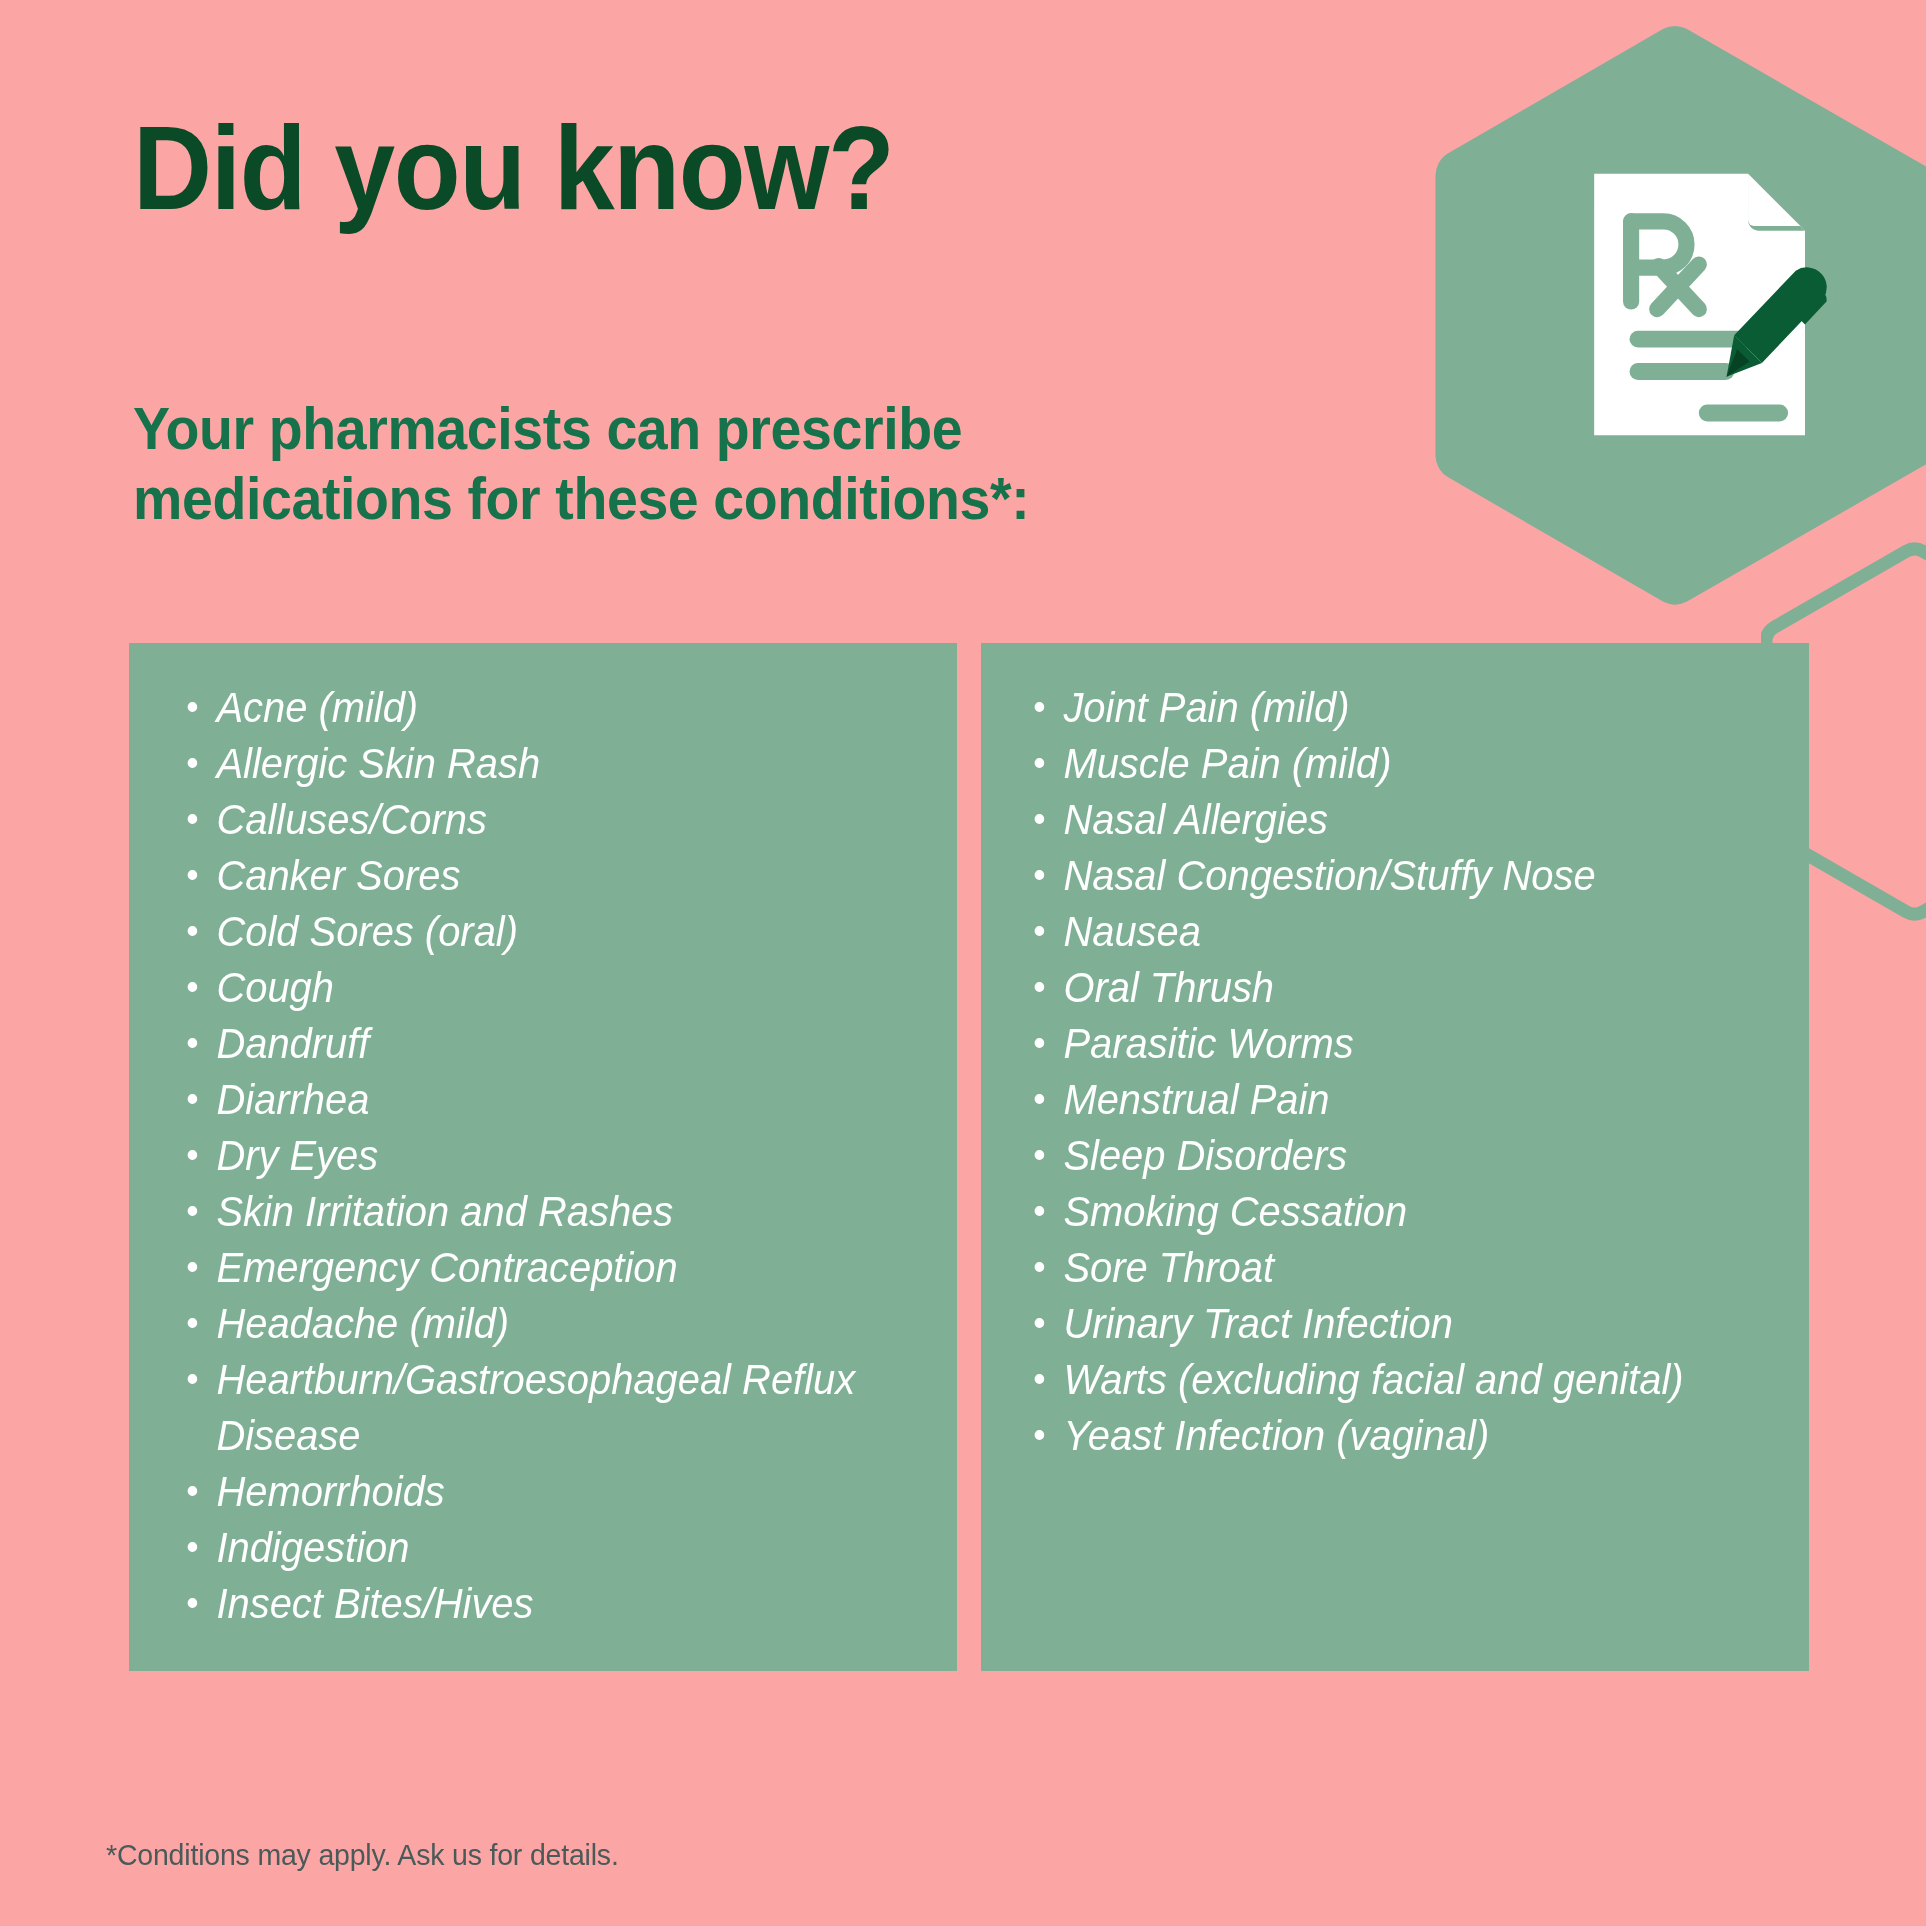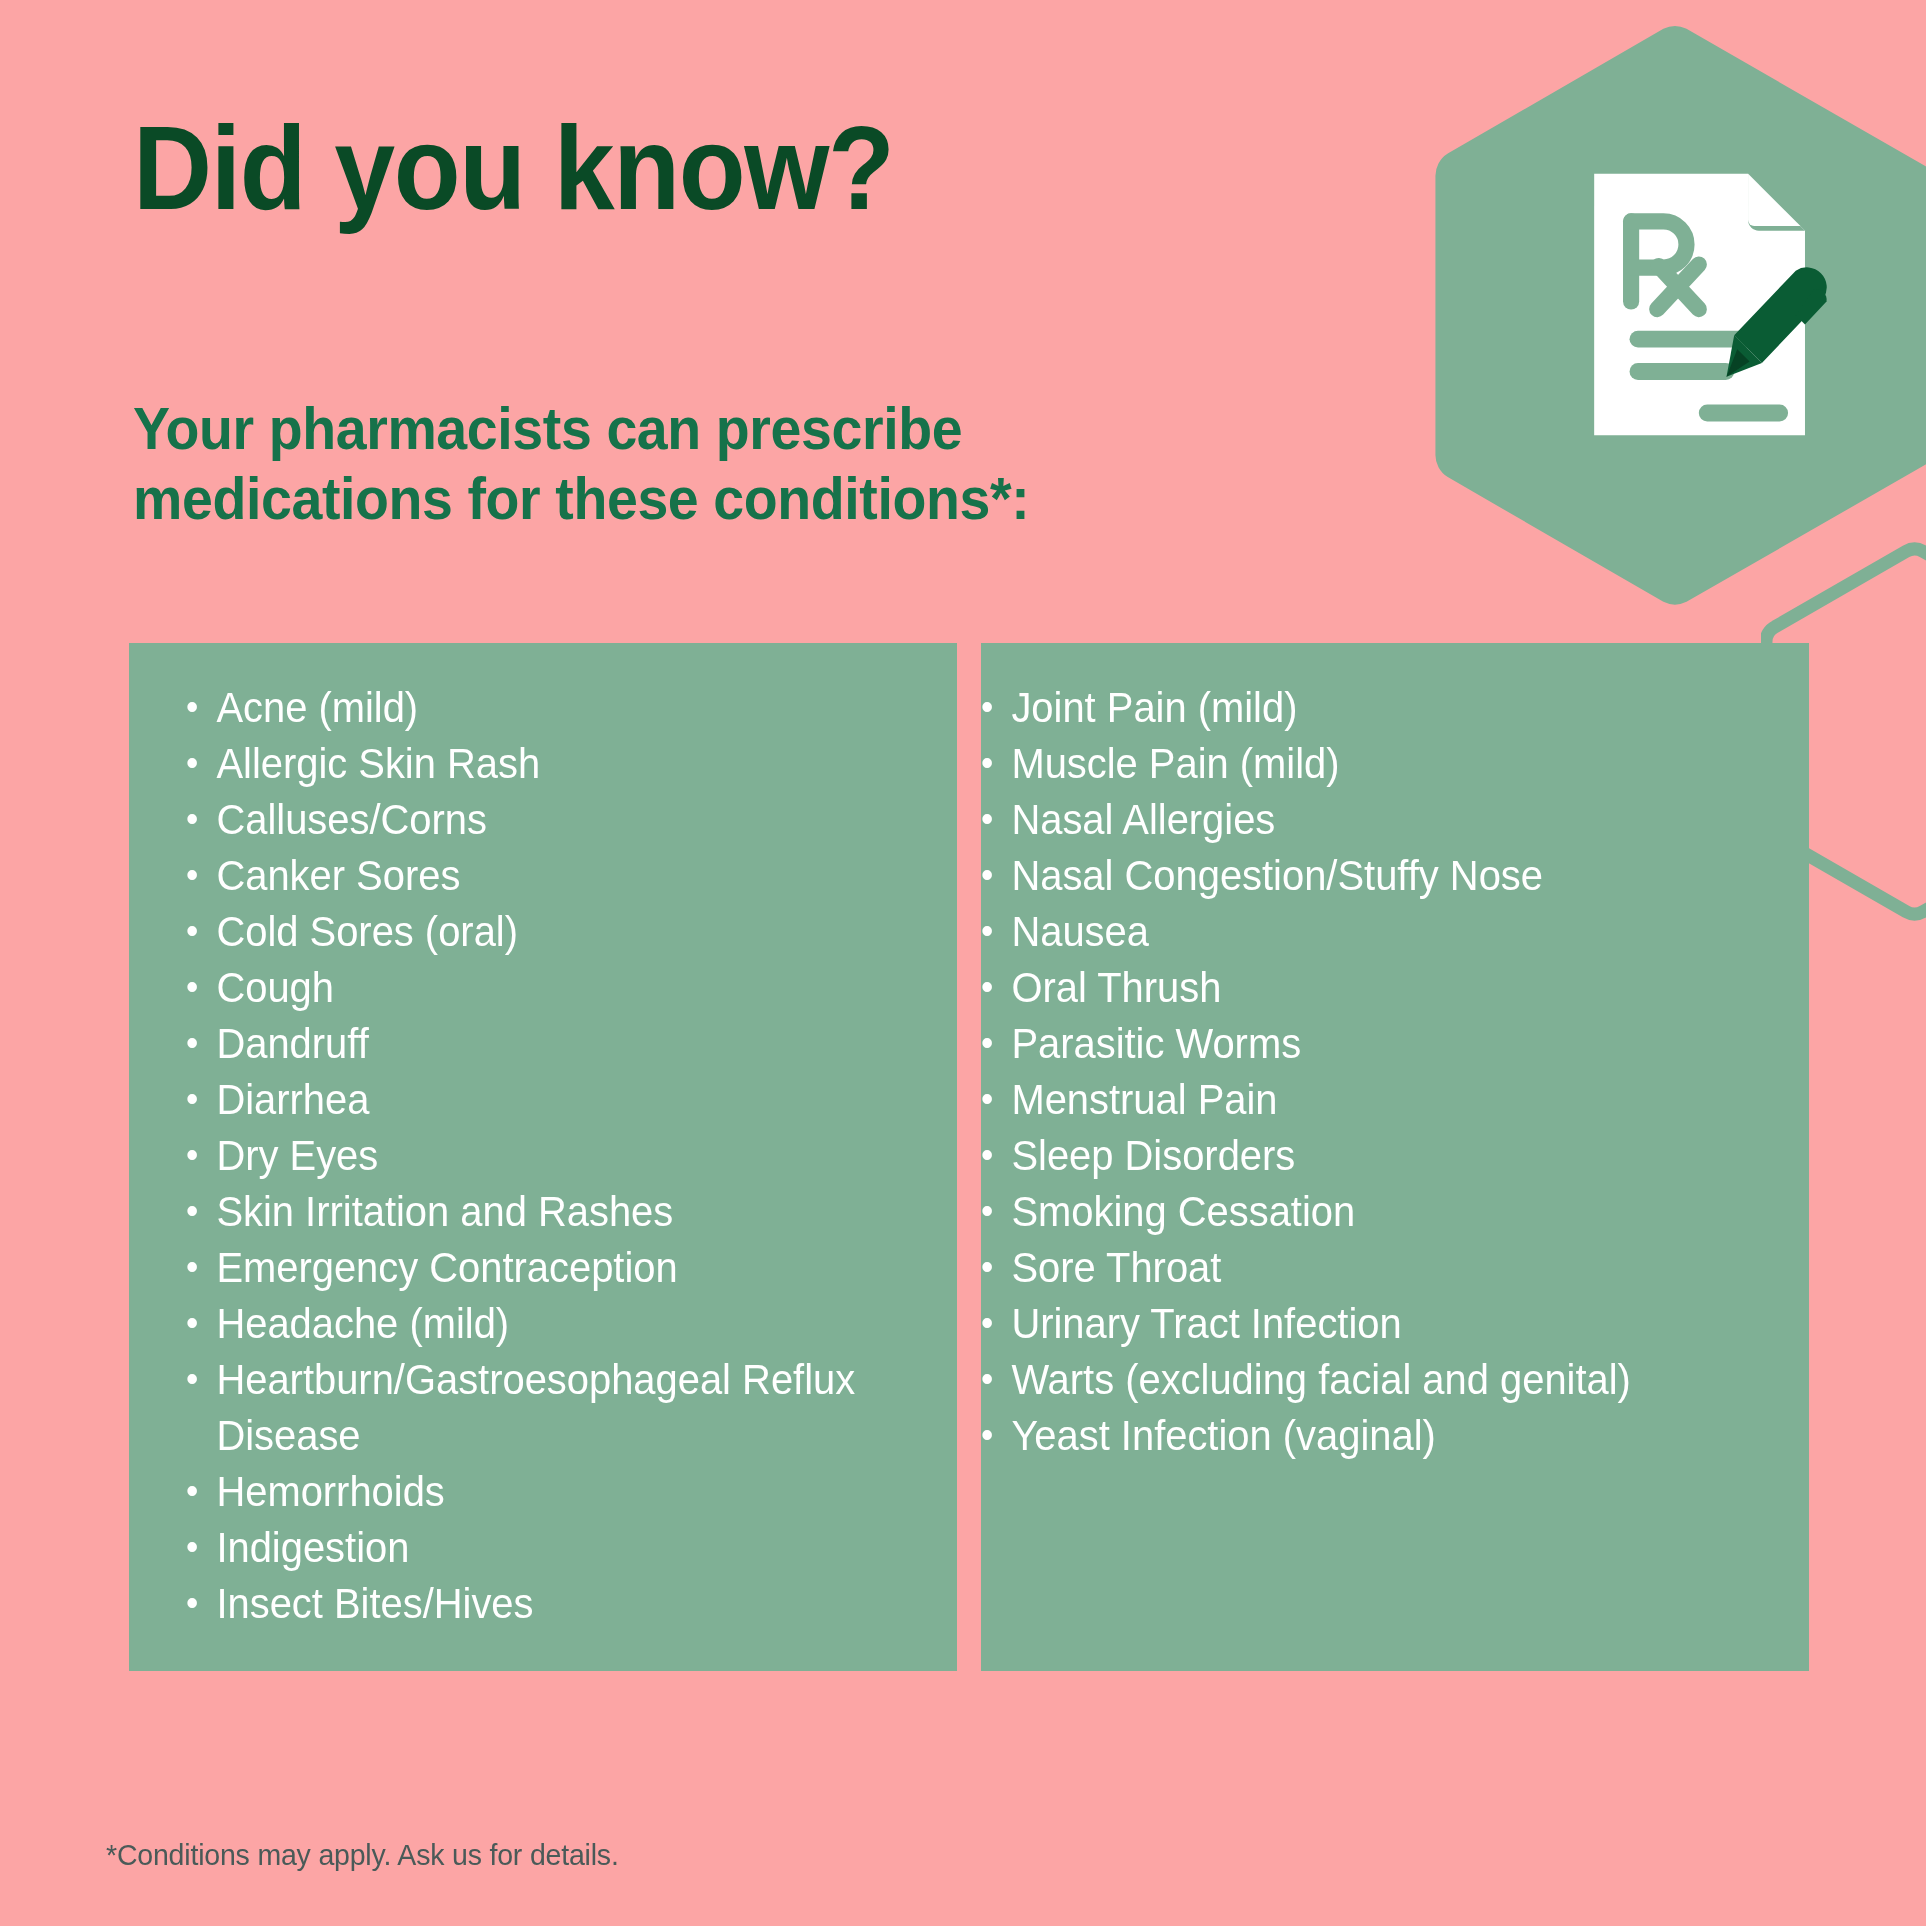--- a/index.html
+++ b/index.html
@@ -79,29 +79,31 @@
   }
 
   
   .panel {
     position: absolute;
     background: #7fb095;
     top: 643px;
     height: 1028px;
     box-sizing: border-box;
     padding-top: 37px;
+    font-style: italic;
   }
   .panel-left {
     left: 129px;
     width: 828px;
     padding-left: 57px;
   }
   .panel-right {
     left: 981px;
     width: 828px;
+    padding-left: 52px;
   }
   .cond-list {
     list-style: none;
     margin: 0;
     padding: 0;
   }
   .cond-list li {
     position: relative;
     color: #ffffff;
     font-family: "Liberation Sans", sans-serif;

